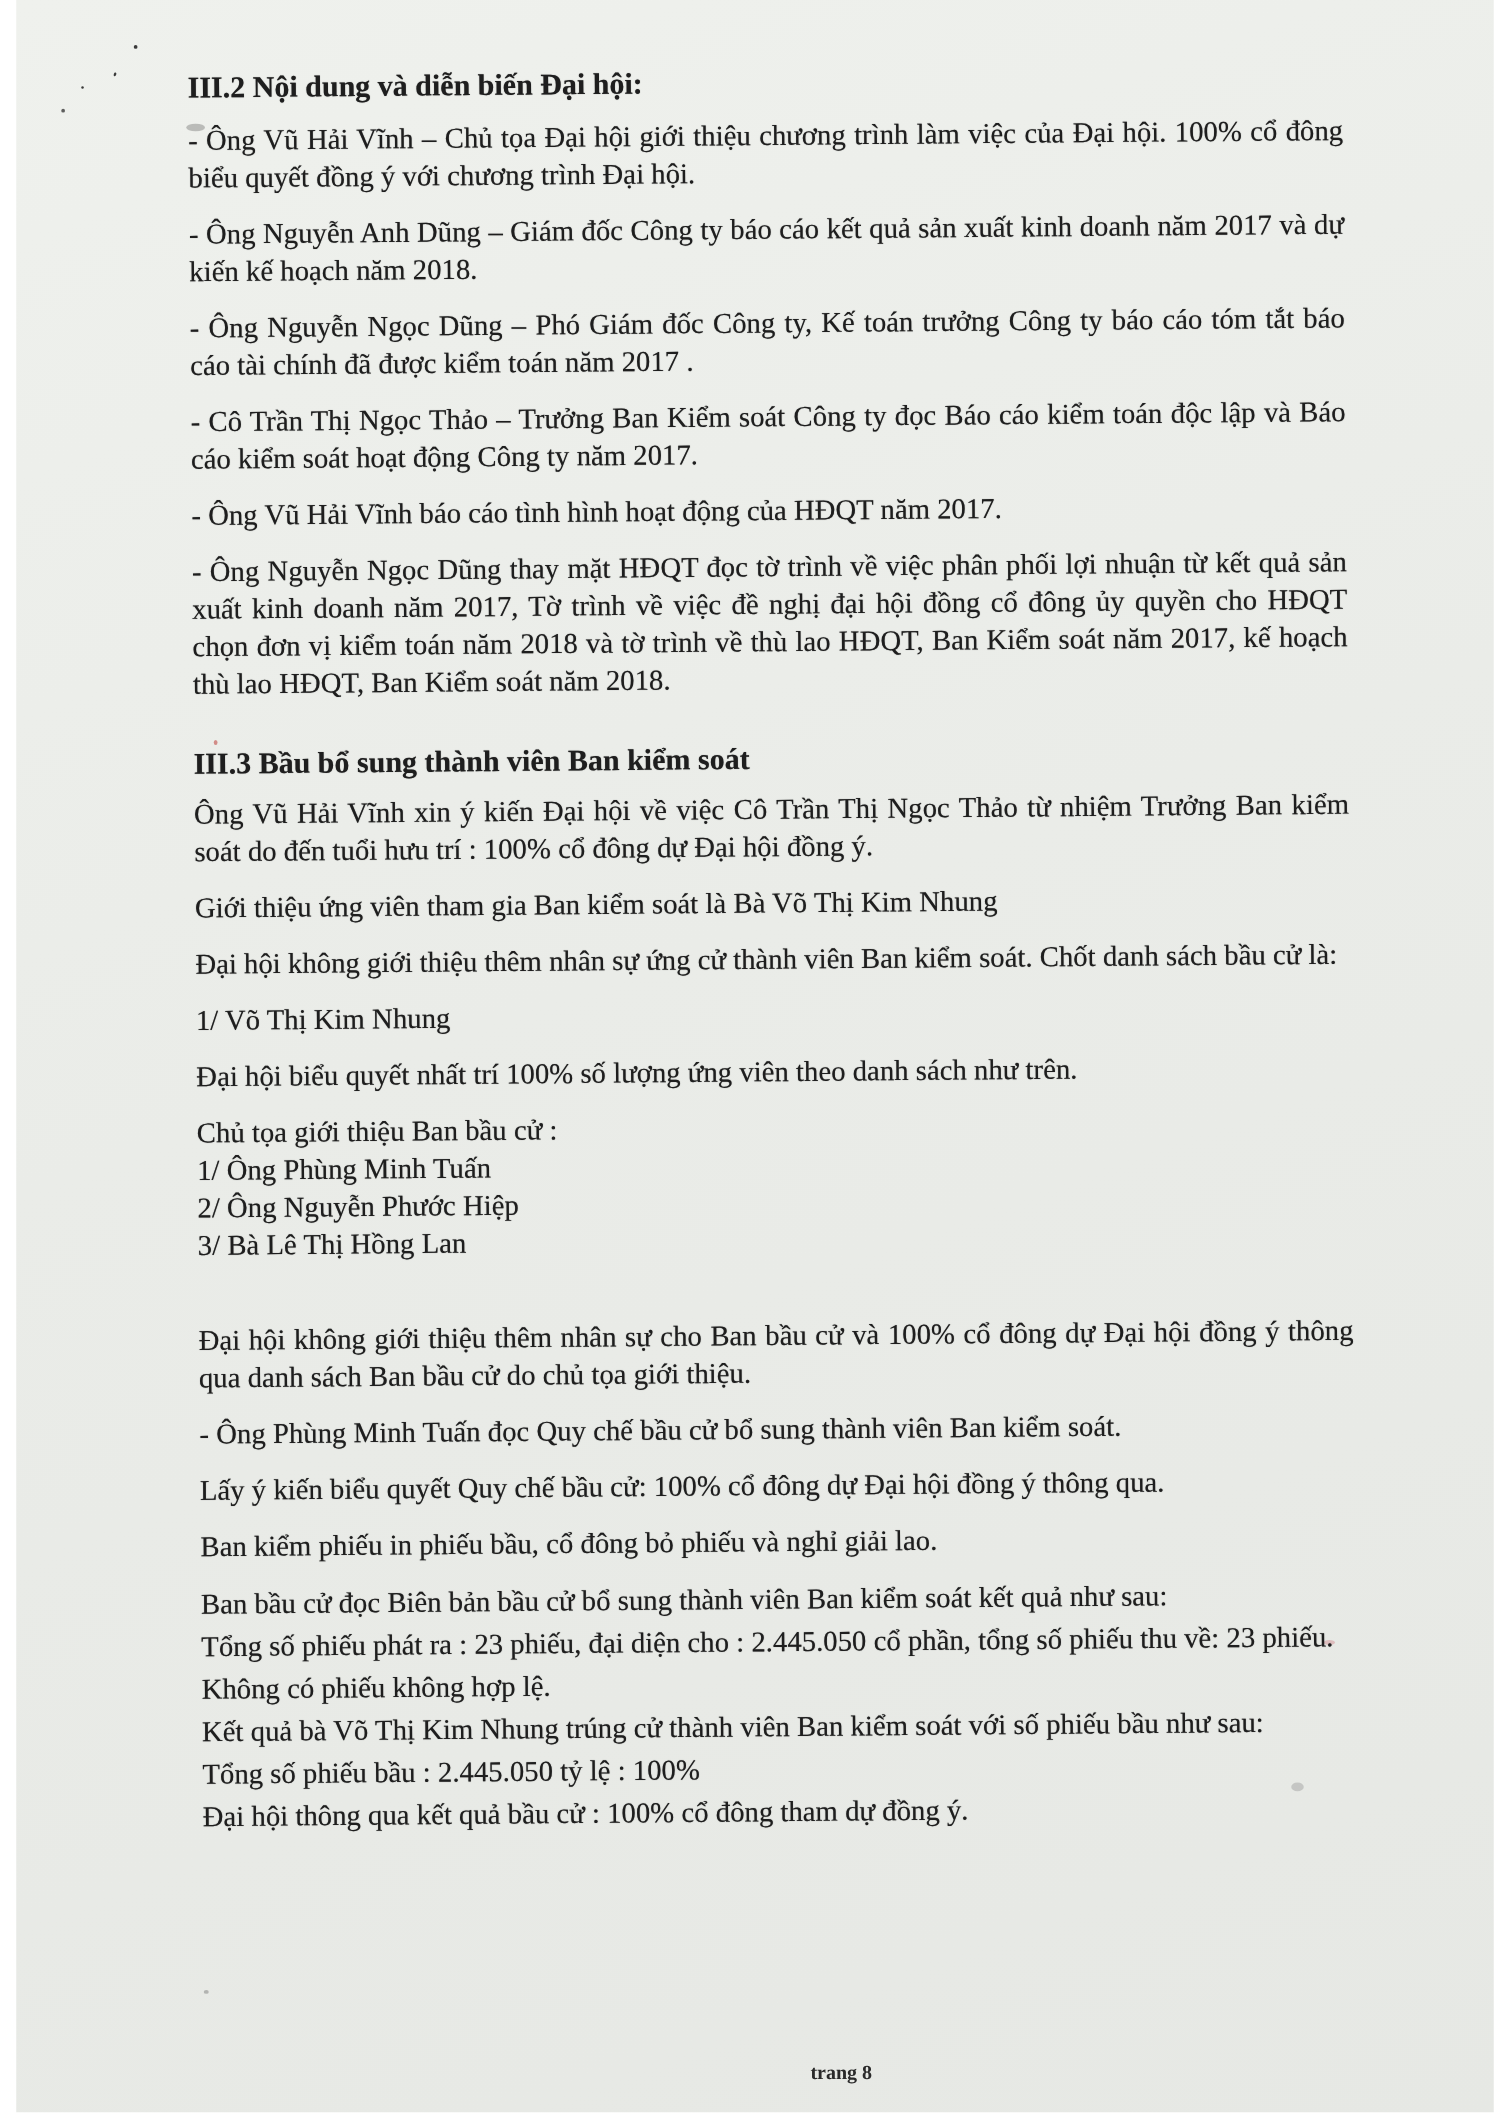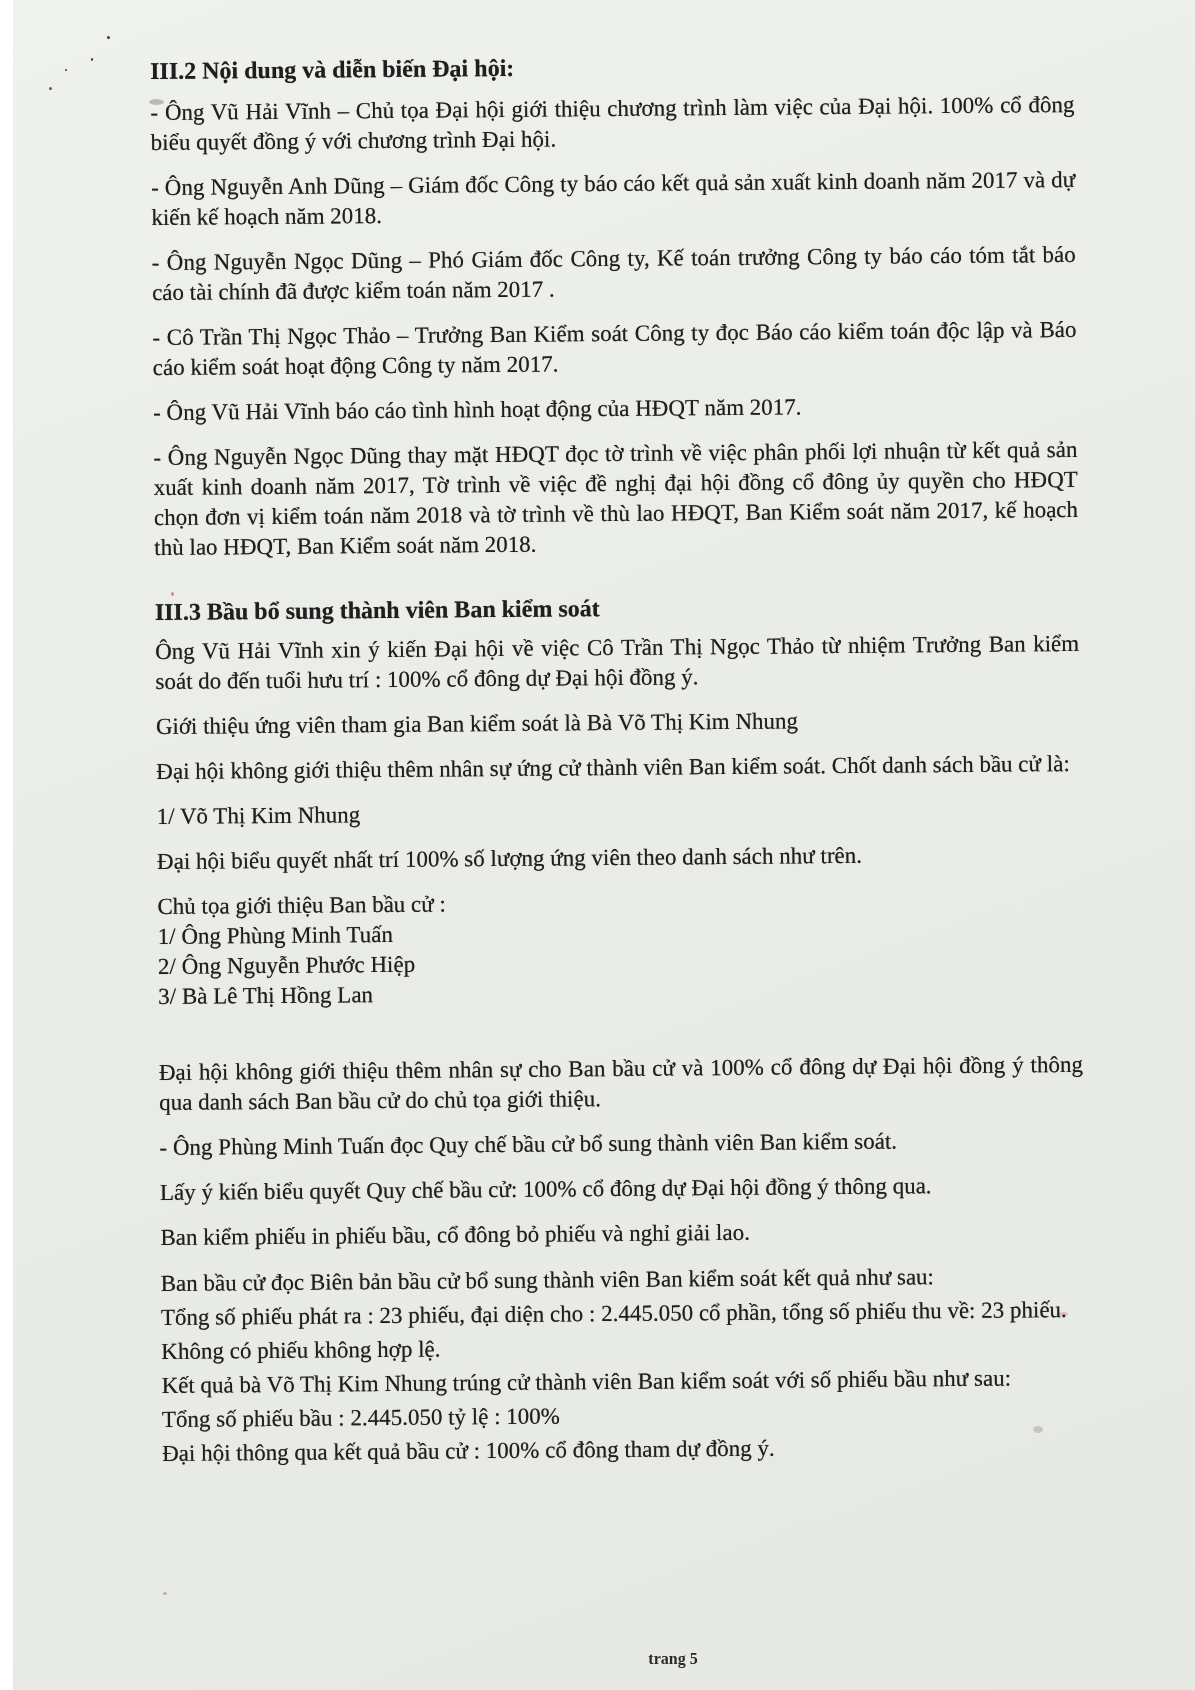--- a/index.html
+++ b/index.html
@@ -147,15 +147,15 @@
       <p>Ban bầu cử đọc Biên bản bầu cử bổ sung thành viên Ban kiểm soát kết quả như sau:</p>
       <p>Tổng số phiếu phát ra : 23 phiếu, đại diện cho : 2.445.050 cổ phần, tổng số phiếu thu về: 23 phiếu.</p>
       <p>Không có phiếu không hợp lệ.</p>
       <p>Kết quả bà Võ Thị Kim Nhung trúng cử thành viên Ban kiểm soát với số phiếu bầu như sau:</p>
       <p>Tổng số phiếu bầu : 2.445.050 tỷ lệ : 100%</p>
       <p>Đại hội thông qua kết quả bầu cử : 100% cổ đông tham dự đồng ý.</p>
     </div>
 
   </div>
 
-  <div class="footer">trang 5</div>
+  <div class="footer">trang 8</div>
 
 </div>
 
 </body></html>

